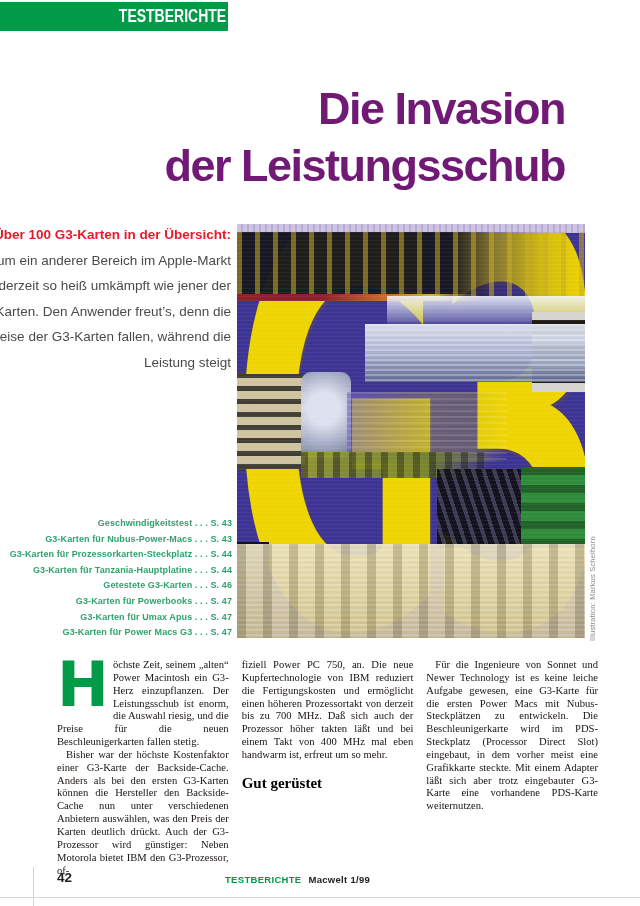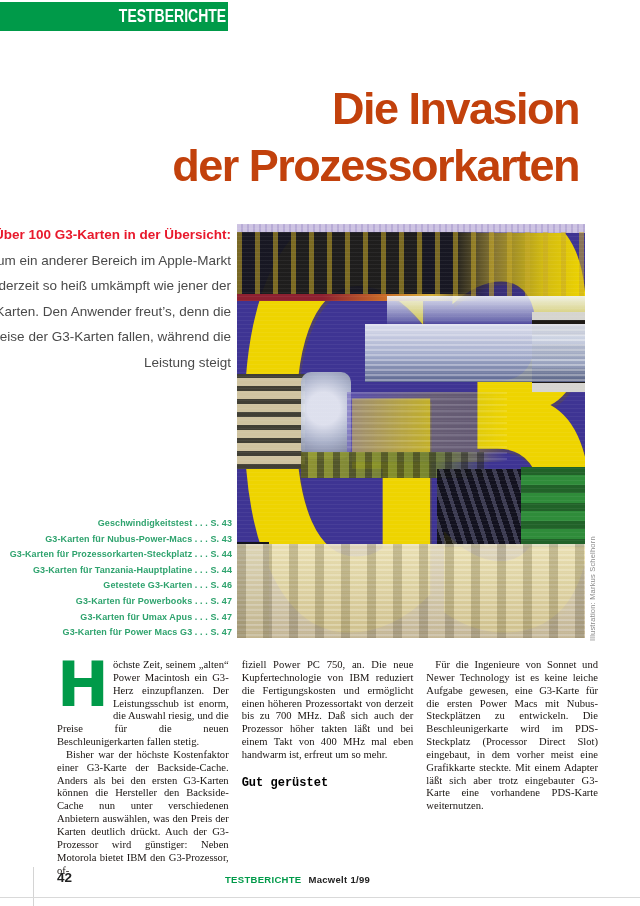--- a/index.html
+++ b/index.html
@@ -14,22 +14,22 @@
     background:#009a49;
   }
   .kicker-text {
     position:absolute; right:2px; top:0; line-height:29px;
     color:#ffffff; font-weight:bold; font-size:17.5px; letter-spacing:0;
     transform:scaleX(0.8); transform-origin:right center; white-space:nowrap;
   }
 
   
   .title {
-    position:absolute; top:80px; right:61px; text-align:right;
-    color:#c2410c; font-weight:bold; font-size:45px; line-height:57px;
+    position:absolute; top:80px; right:75px; text-align:right;
+    color:#701a75; font-weight:bold; font-size:45px; line-height:57px;
     letter-spacing:-1.5px; white-space:nowrap;
   }
 
   
   .intro {
     position:absolute; top:222px; right:409px; width:260px;
     text-align:right; font-size:13.5px; line-height:25.6px;
   }
   .intro .lead { color:#e8192c; font-weight:bold; }
   .intro .rest { color:#4a4a4a; font-weight:normal; }
@@ -122,22 +122,22 @@
   .col { width:172px; font-family:"Liberation Serif", serif;
     font-size:10.6px; line-height:12.85px; text-align:justify; color:#181310; }
   .col p { margin:0; }
   .col p.indent { text-indent:9px; }
   .dropcap {
     float:left; color:#009a49; font-family:"DejaVu Sans", sans-serif;
     font-weight:bold; font-size:62px; line-height:45px; height:49px;
     margin:3px 6px 0 0; letter-spacing:-2px;
   }
   .subhead {
-    font-family:Liberation Mono, monospace; font-weight:bold;
-    font-size:12px; color:#000000; margin:15px 0 11px 0;
+    font-family:Liberation Serif, serif; font-weight:bold;
+    font-size:15px; color:#000000; margin:15px 0 11px 0;
   }
 
   
   .page-num {
     position:absolute; left:57px; top:870px;
     font-weight:bold; font-size:13.5px; color:#222222;
   }
   .footer-center {
     position:absolute; left:225px; top:874px;
     font-weight:bold; font-size:9.5px; letter-spacing:0.3px; white-space:nowrap;
@@ -151,21 +151,21 @@
 <body>
 
 <div class="page">
 
   <div class="kicker-banner">
     <span class="kicker-text">TESTBERICHTE</span>
   </div>
 
   <div class="title">
     <div>Die Invasion</div>
-    <div>der Prozessorkarten</div>
+    <div>der Leistungsschub</div>
   </div>
 
   <div class="intro">
     <span class="lead">Über 100 G3-Karten in der Übersicht:</span><span class="rest"> Kaum ein anderer Bereich im Apple-Markt ist derzeit so heiß umkämpft wie jener der G3-Karten. Den Anwender freut’s, denn die Preise der G3-Karten fallen, während die Leistung steigt</span>
   </div>
 
   <div class="toc">
     <div class="toc-item">Geschwindigkeitstest . . . S. 43</div>
     <div class="toc-item">G3-Karten für Nubus-Power-Macs . . . S. 43</div>
     <div class="toc-item">G3-Karten für Prozessorkarten-Steckplatz . . . S. 44</div>

